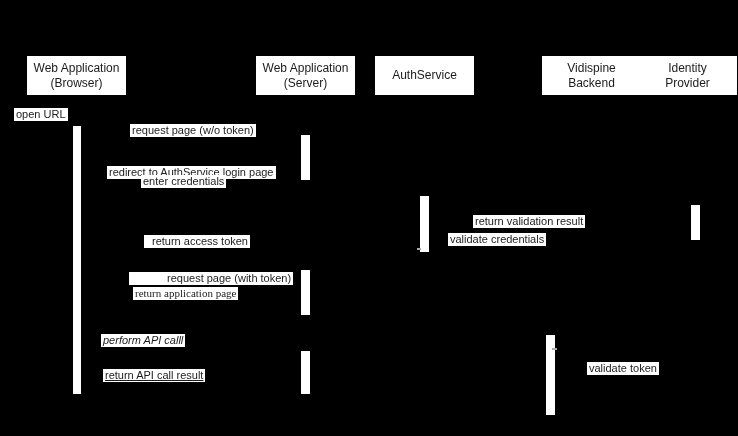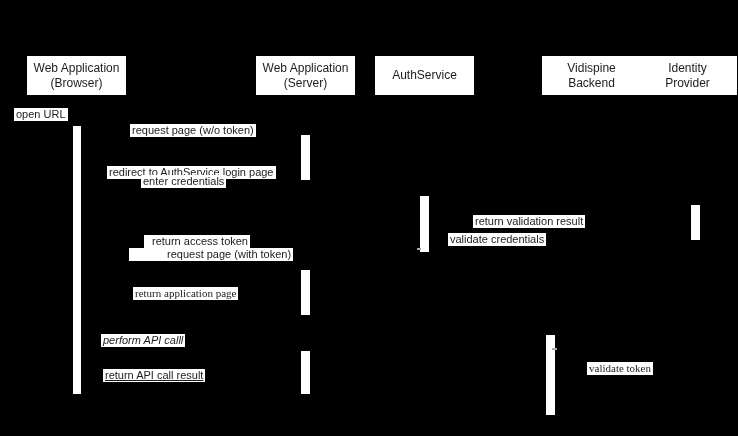--- a/index.html
+++ b/index.html
@@ -71,23 +71,23 @@
       <div class="activation" style="left: 301px; top: 351px; width: 9px; height: 43px;"></div>
     </div>
   <div id="messages">
       <div class="msg-label" style="left: 14px; top: 108px;">open URL</div>
       <div class="msg-label" style="left: 130px; top: 124px;">request page (w/o token)</div>
       <div class="msg-label" style="left: 107px; top: 166px;">redirect to AuthService login page</div>
       <div class="msg-label" style="left: 141px; top: 175px;">enter credentials</div>
       <div class="msg-label" style="left: 448px; top: 197px; margin-top: 36px;">validate credentials</div>
       <div class="msg-label" style="left: 447px; top: 215px; margin-left: 26px;">return validation result</div>
       <div class="msg-label" style="left: 144px; top: 235px; padding-left: 8px;">return access token</div>
-      <div class="msg-label" style="left: 129px; top: 248px; padding-left: 38px;">request page (with token)</div>
+      <div class="msg-label" style="left: 129px; top: 272px; padding-left: 38px;">request page (with token)</div>
       <div class="msg-label" style="left: 133px; top: 287px; font-family: Liberation Serif, serif;">return application page</div>
       <div class="msg-label" style="left: 101px; top: 334px; font-style: italic;">perform API calll</div>
-      <div class="msg-label" style="left: 587px; top: 362px; font-family: Liberation Serif, serif;">validate token</div>
+      <div class="msg-label" style="left: 587px; top: 362px;">validate token</div>
       <div class="msg-label" style="left: 103px; top: 369px; text-decoration: underline;">return API call result</div>
     </div>
   <div id="artifacts">
       <div class="artifact" style="left: 417px; top: 248px; width: 4px; height: 2px;"></div>
       <div class="artifact" style="left: 552px; top: 348px; width: 5px; height: 2px;"></div>
     </div>
 </div>
 
 </body></html>

